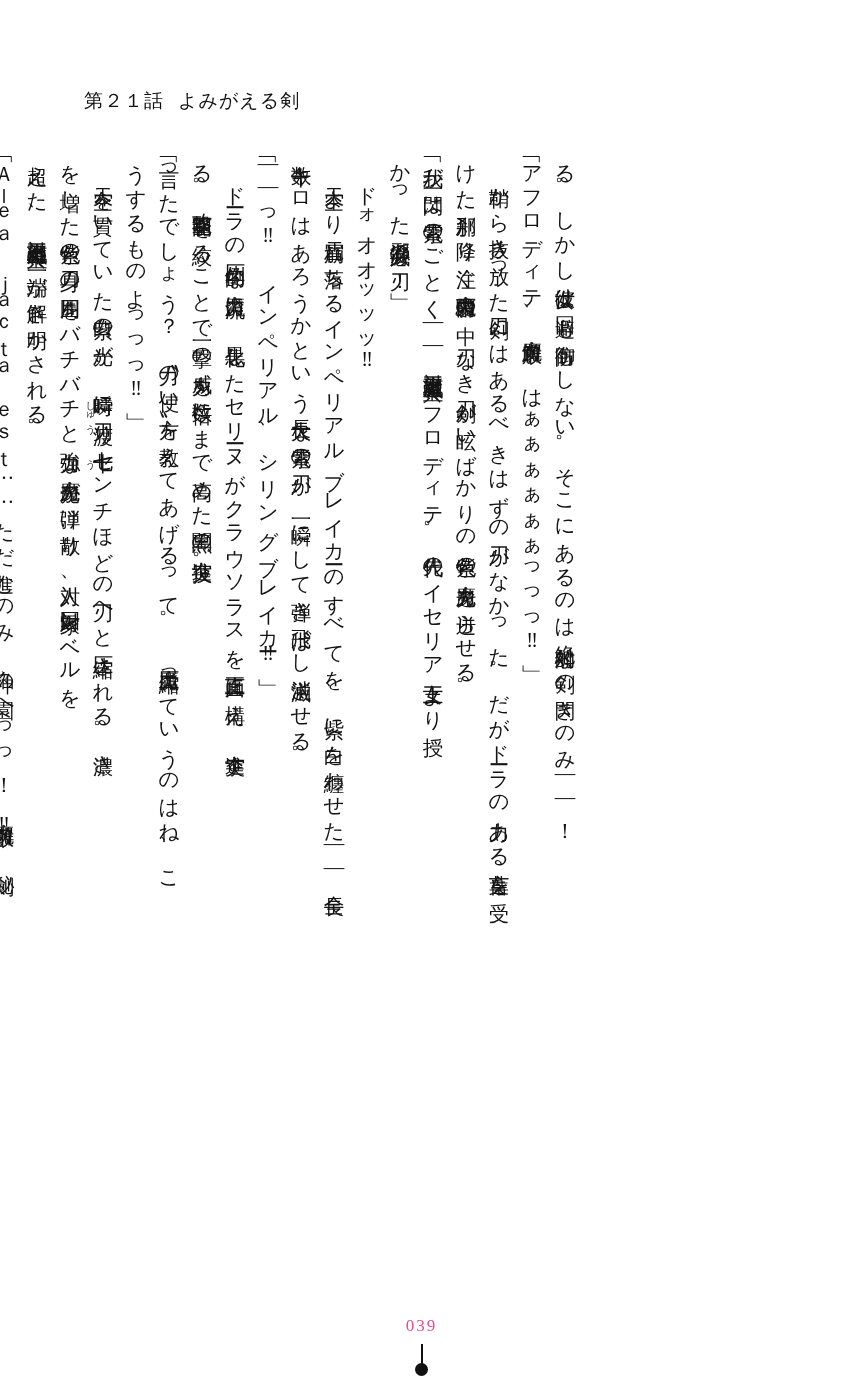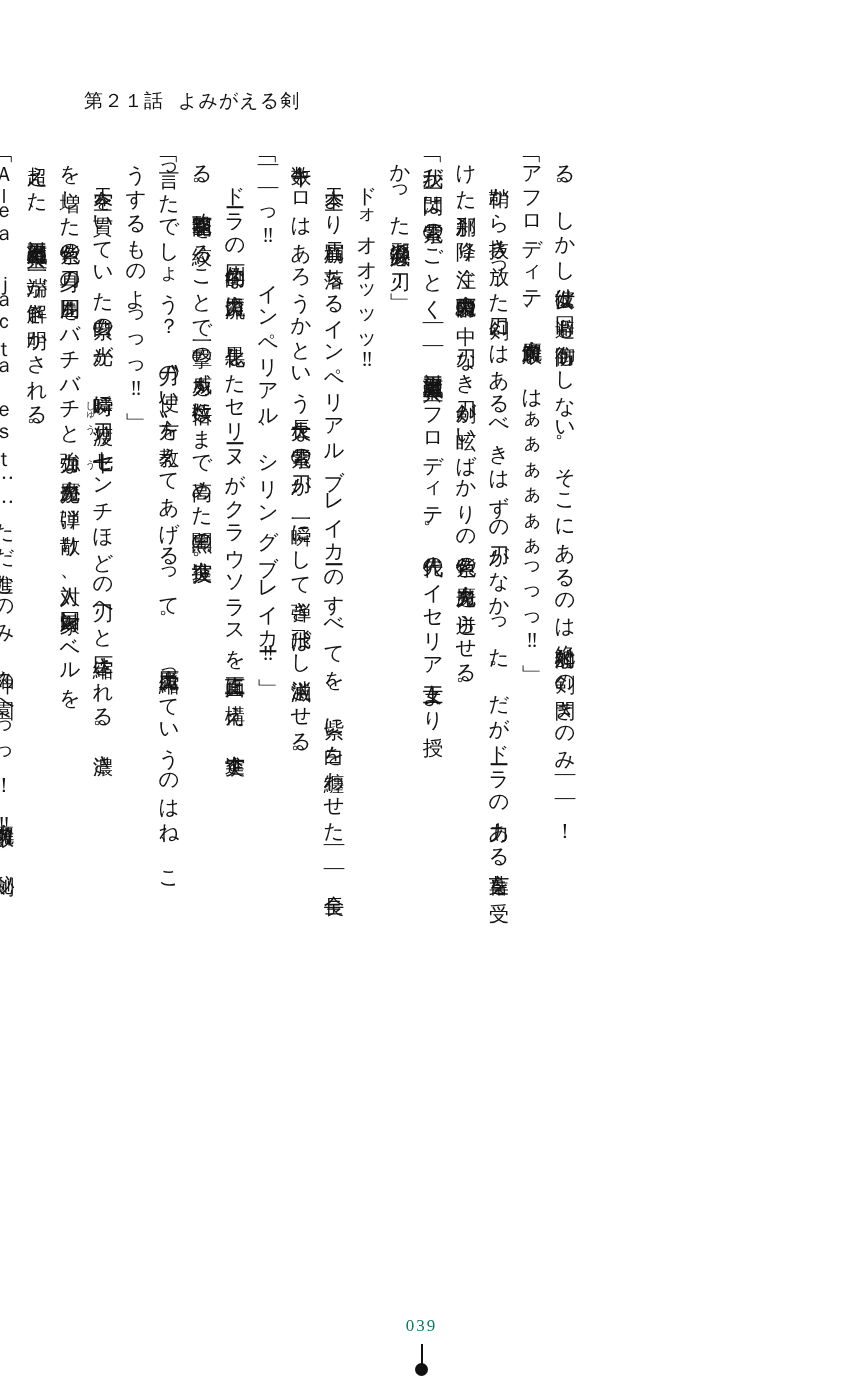--- a/index.html
+++ b/index.html
@@ -83,21 +83,21 @@
 
   
   .folio {
     position: absolute;
     bottom: 42px;
     left: 0;
     width: 843px;
     text-align: center;
     font-size: 17px;
     letter-spacing: 2px;
-    color: #0f766e;
+    color: #ec4899;
   }
   .folio-rule {
     position: absolute;
     bottom: 10px;
     left: 421px;
     width: 1.5px;
     height: 24px;
     background: #111;
   }
   .folio-dot {

